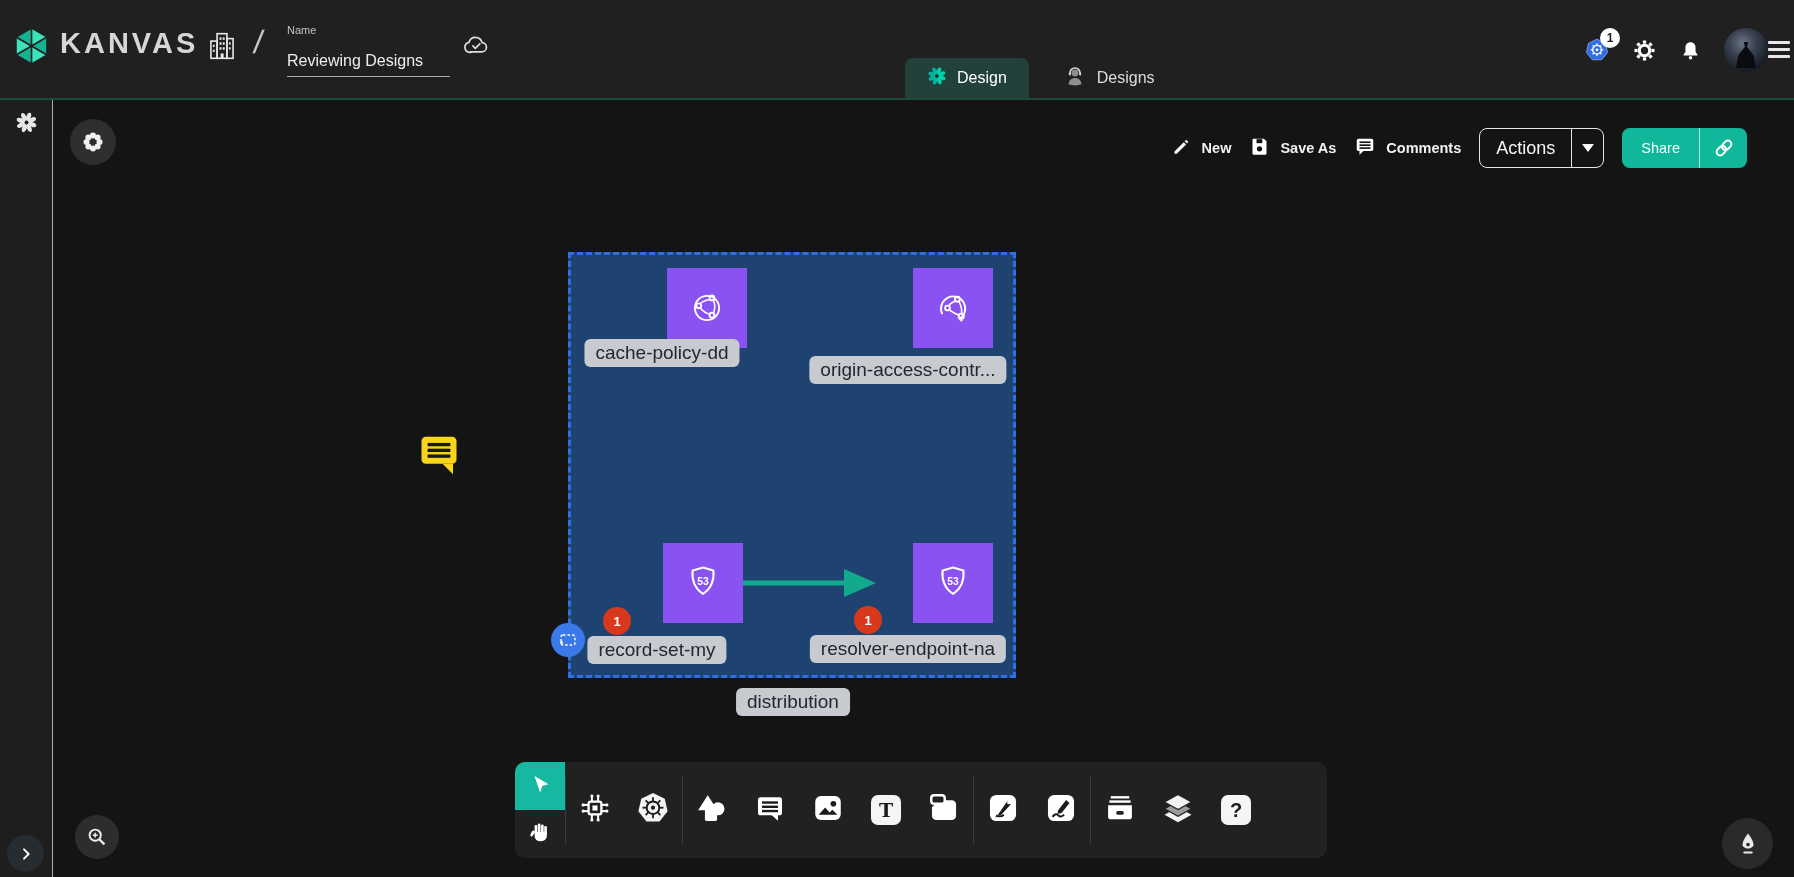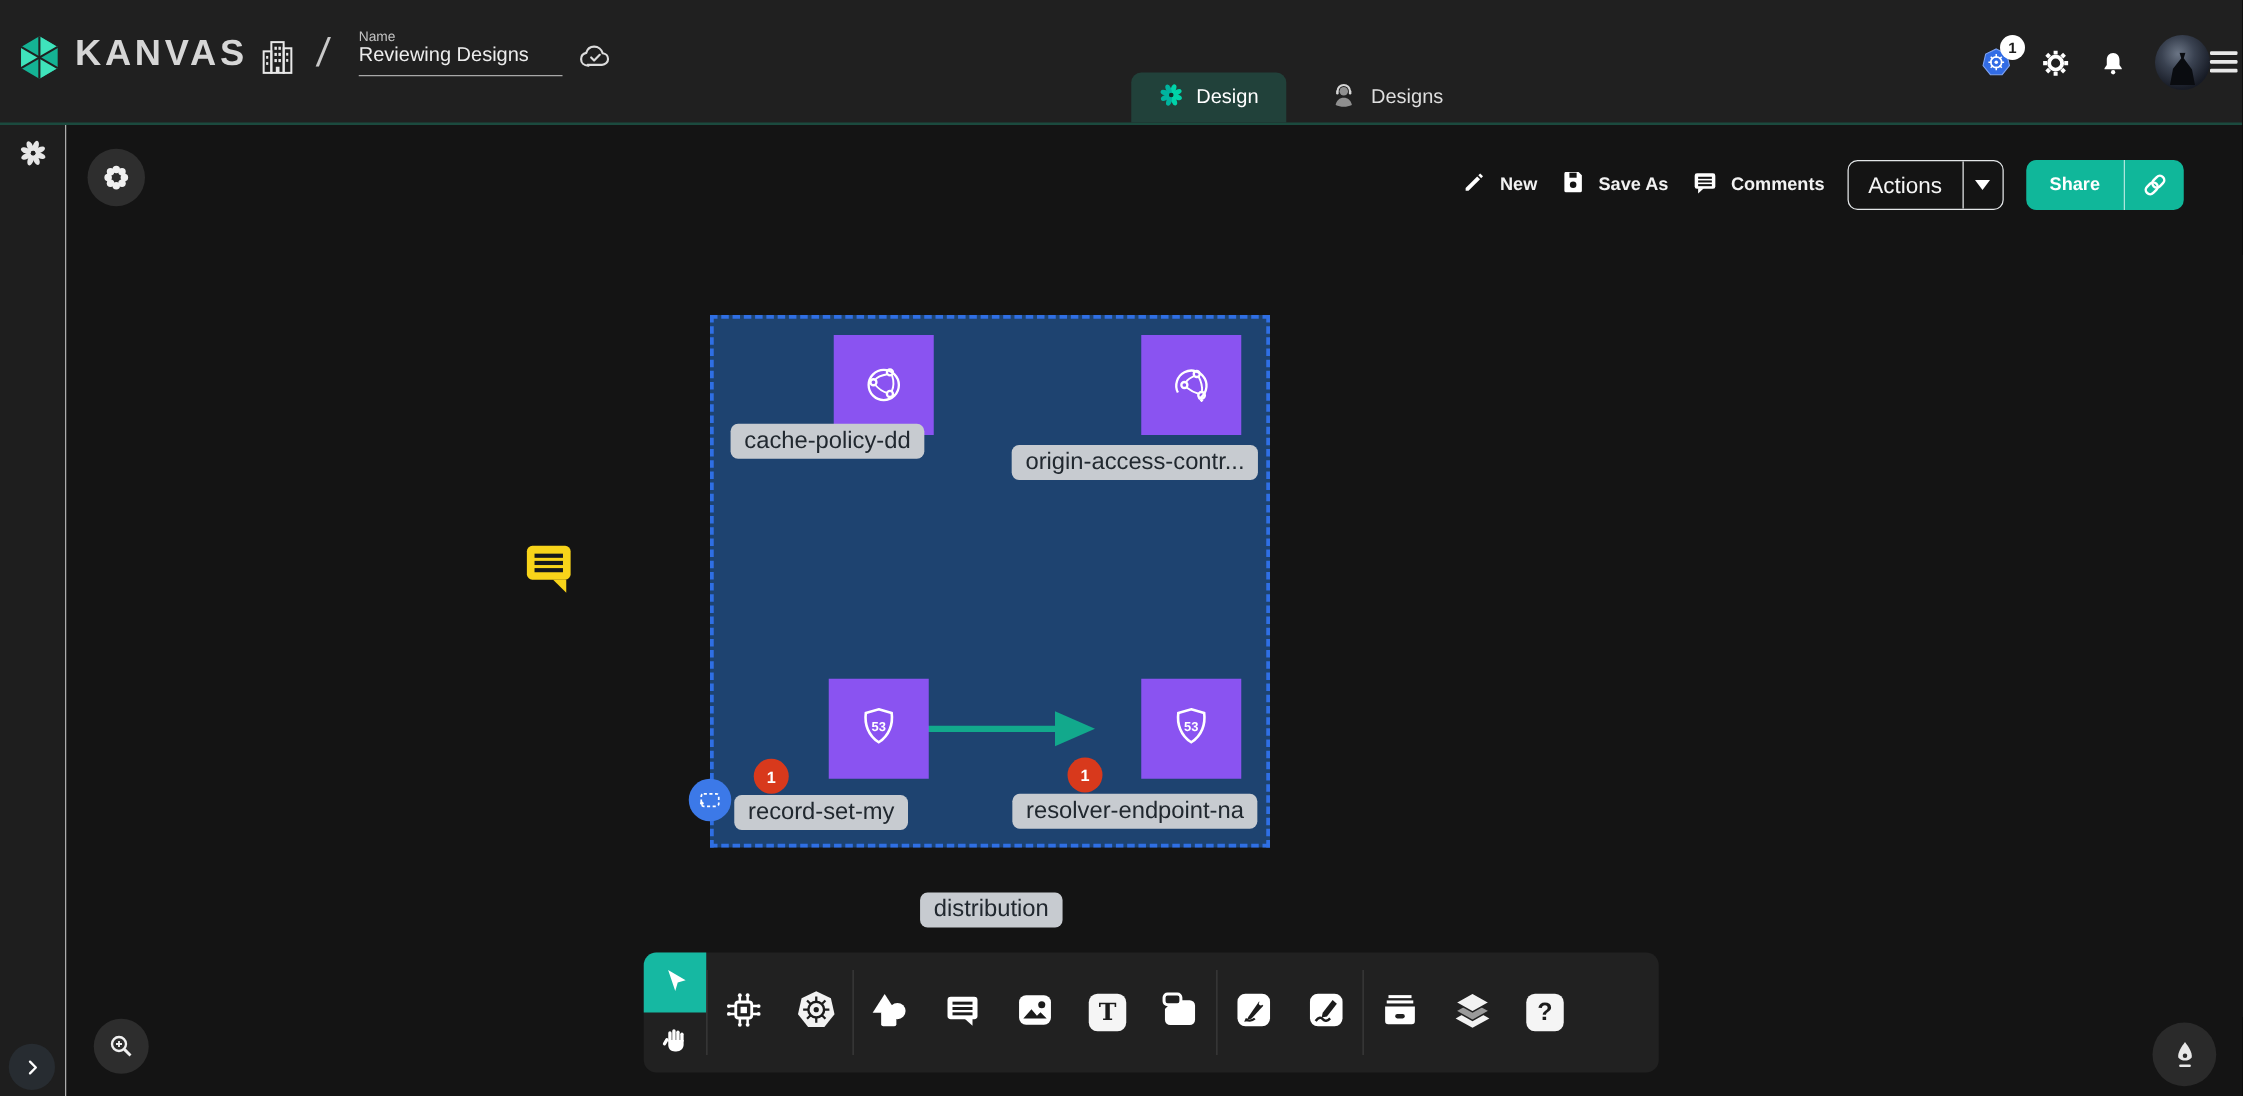--- a/index.html
+++ b/index.html
@@ -8,21 +8,21 @@
 
   
   .topbar { position:absolute; top:0; left:0; width:100%; height:100px;
             background:#202020; border-bottom:2px solid #1b4a3e; z-index:30; }
   .logo { position:absolute; left:13px; top:27px; display:flex; gap:10px; cursor:pointer; }
   .logo-text { font-size:29px; font-weight:bold; letter-spacing:3px; color:#d6d6d6; }
   .org-icon { position:absolute; left:207px; top:30px; }
   .crumb-slash { position:absolute; left:254px; top:24px; font-size:32px; font-weight:300; color:#c9c9c9; transform:skewX(-8deg); }
   .name-block { position:absolute; left:287px; top:24px; width:163px; }
   .name-label { font-size:11px; color:#c2c2c2; }
-  .name-input { display:block; width:163px; margin-top:0; background:transparent; border:none;
+  .name-input { display:block; width:163px; margin-top:16px; background:transparent; border:none;
                 border-bottom:1px solid #a8a8a8; color:#ececec; font-size:16px;
                 font-family:"Liberation Sans", sans-serif; padding-bottom:6px; outline:none; }
   .cloud-saved { position:absolute; left:462px; top:32px; }
 
   .tabs { position:absolute; left:893px; bottom:0; display:flex; align-items:flex-end; }
   .tab { display:flex; align-items:center; gap:10px; height:40px; padding:0 22px; cursor:pointer;margin-left:12px; }
   .tab.active { background:#21413a; border-radius:8px 8px 0 0; }
   .tab-label { font-size:16px; color:#ffffff; }
   .tab.inactive .tab-label { color:#dedede; }
 
@@ -53,21 +53,21 @@
   .pennib-btn { left:1722px; top:718px; width:51px; height:51px; background:#2a2a2a; }
 
   
   .action-row { position:absolute; top:28px; right:47px; height:40px; display:flex; align-items:center; gap:18px; }
   .action-item { display:flex; align-items:center; gap:10px; cursor:pointer; }
   .action-label { color:#f2f2f2; font-size:14.5px; font-weight:bold; }
   .actions-btn { display:flex; align-items:stretch; height:40px; border:1.5px solid #e3e6e8; border-radius:8px; overflow:hidden; cursor:pointer; }
   .actions-main { display:flex; align-items:center; padding:0 16px; color:#f5f5f5; font-size:18px; }
   .actions-caret { display:flex; align-items:center; justify-content:center; width:32px; border-left:1px solid #e3e6e8; }
   .share-btn { display:flex; align-items:stretch; height:40px; border-radius:8px; overflow:hidden; background:#10b79a; cursor:pointer; }
-  .share-main { display:flex; align-items:center; padding:0 19px; color:#ffffff; font-size:14.5px; font-weight:bold; }
+  .share-main { display:flex; align-items:center; padding:0 19px; color:#ffffff; font-size:14.5px; font-weight:normal; }
   .share-link { display:flex; align-items:center; justify-content:center; width:48px; border-left:1px solid rgba(255,255,255,0.65); }
 
   
   .group-box { position:absolute; left:568px; top:152px; width:448px; height:426px;
                background:#1e4370; border:3px dashed #2f6fe4; cursor:move; }
   .edge-layer { position:absolute; left:568px; top:152px; width:448px; height:426px; pointer-events:none; }
   .node { position:absolute; width:80px; height:80px; background:#8a53f1; display:flex;
           align-items:center; justify-content:center; cursor:pointer; z-index:3;margin-left:45px; }
   .node-label { position:absolute; transform:translateX(-50%); background:#c7cbd0; color:#21282f;
                 font-size:19px; padding:3px 11px; border-radius:6px; white-space:nowrap; z-index:4; }
@@ -375,21 +375,21 @@
       <svg width="46" height="46" viewBox="0 0 40 40" fill="none" stroke="#fff" stroke-width="1.8">
         <path d="M20 6.5l9 2.6c1 7.5-1.6 15.7-9 20.3-7.4-4.6-10-12.8-9-20.3z"></path>
         <text x="20" y="21.5" text-anchor="middle" font-size="9" font-weight="bold" fill="#fff" stroke="none" font-family="Liberation Sans, sans-serif">53</text>
       </svg>
     </div>
 
     <div class="node-label" style="left:662px; top:239px;">cache-policy-dd</div>
     <div class="node-label" style="left:908px; top:256px;">origin-access-contr...</div>
     <div class="node-label" style="left:657px; top:536px;">record-set-my</div>
     <div class="node-label" style="left:908px; top:535px;">resolver-endpoint-na</div>
-    <div class="node-label" style="left:793px; top:588px;margin-top:26px;">distribution</div>
+    <div class="node-label" style="left:793px; top:588px;">distribution</div>
 
     <div class="count-badge" style="left:603px; top:507px;">1</div>
     <div class="count-badge" style="left:854px; top:506px;">1</div>
 
     <div class="group-handle">
       <svg width="20" height="16" viewBox="0 0 20 16">
         <rect x="3" y="3" width="14" height="10" rx="2" fill="none" stroke="#fff" stroke-width="1.4" stroke-dasharray="2.5 2"></rect>
         <circle cx="3.5" cy="10.5" r="1.4" fill="#fff"></circle>
       </svg>
     </div>

